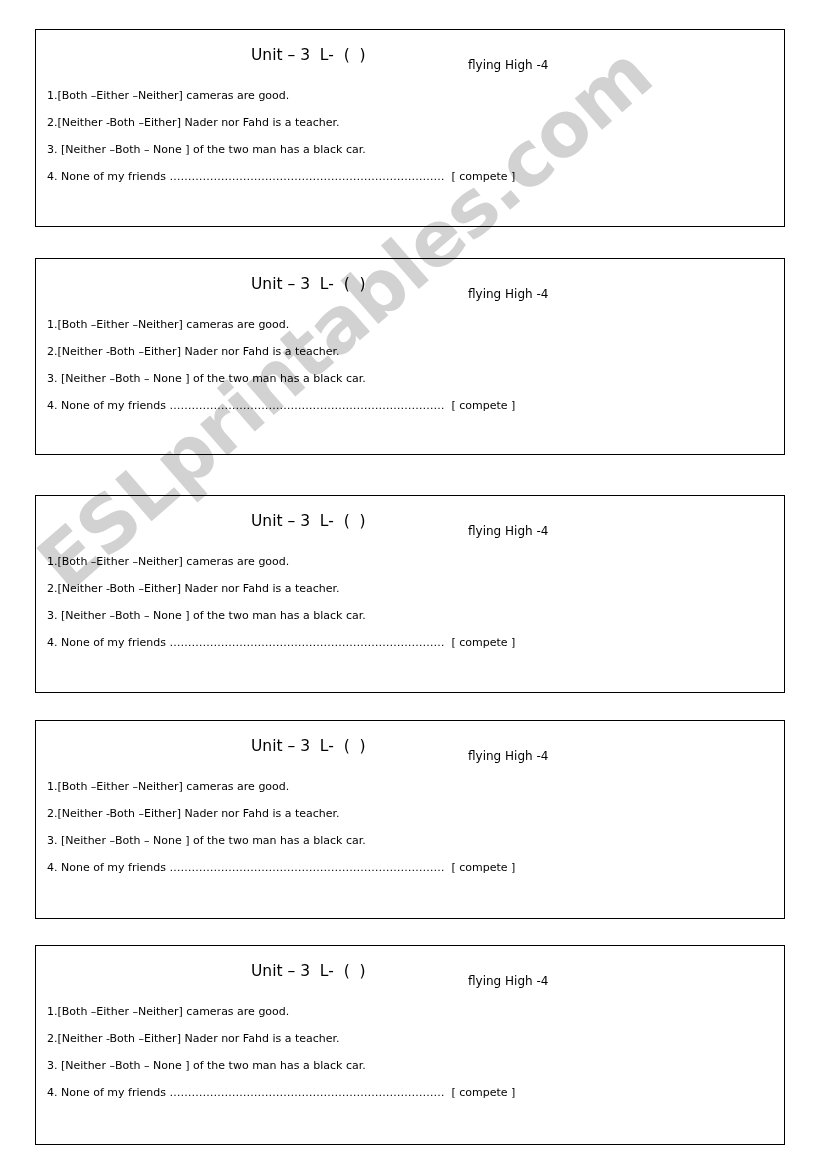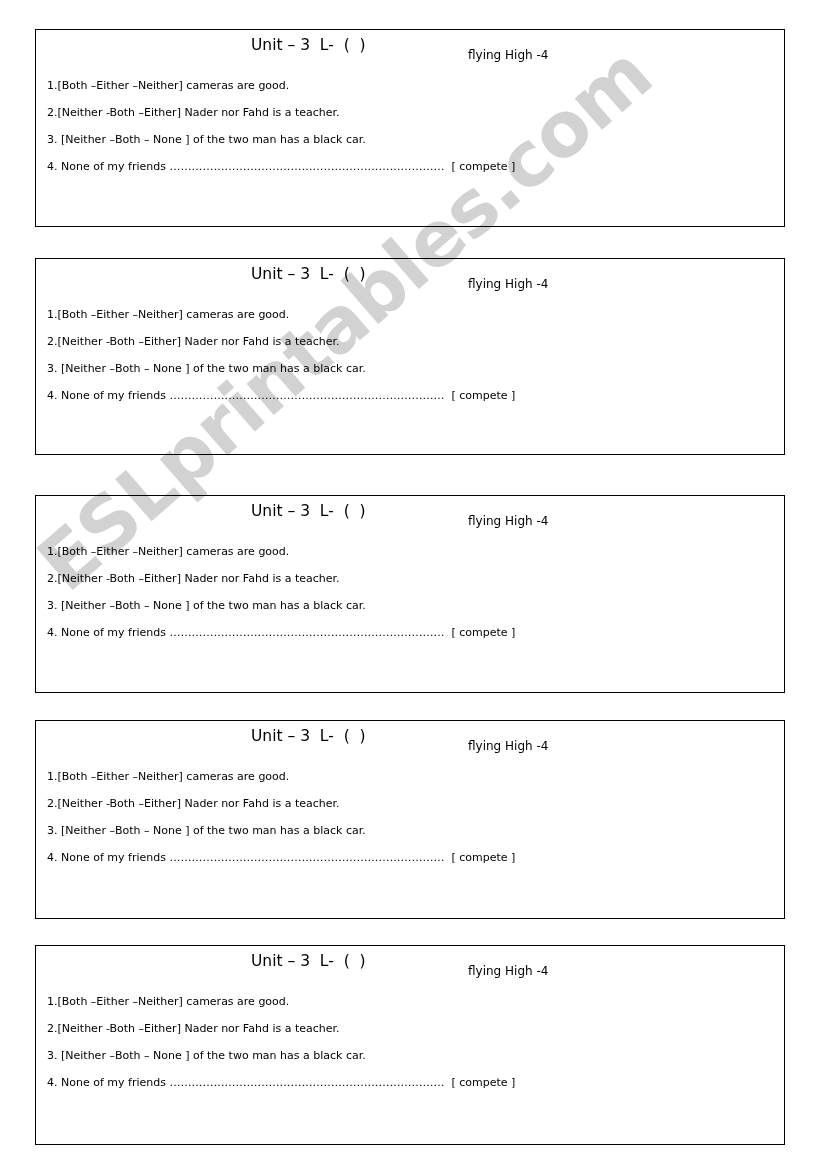--- a/index.html
+++ b/index.html
@@ -49,21 +49,21 @@
     width: 750px;
     border: 1.6px solid #000000;
     box-sizing: border-box;
     background: transparent;
     z-index: 2;
   }
 
   .card-header {
     position: relative;
     height: 30px;
-    margin-top: 6px;
+    margin-top: 16px;
   }
   .hdr-left {
     position: absolute;
     left: 215px;
     top: 0;
     font-size: 15.5px;
     color: #000;
     white-space: pre;
   }
   .hdr-right {

